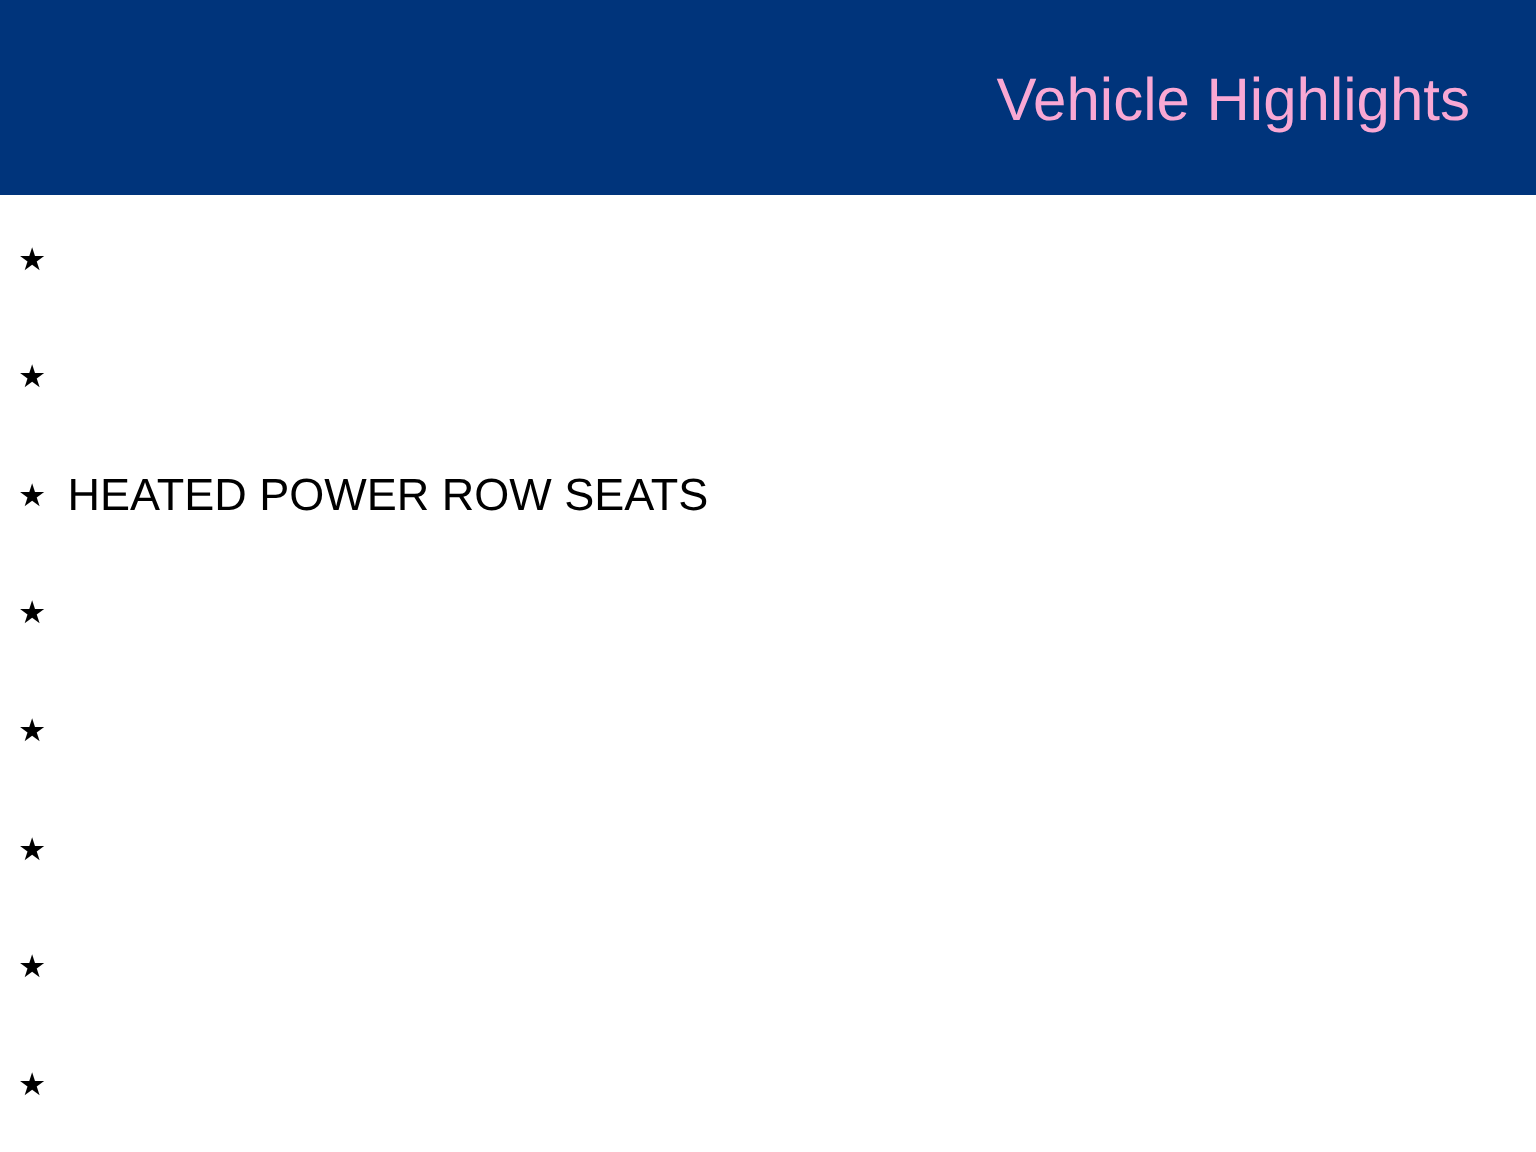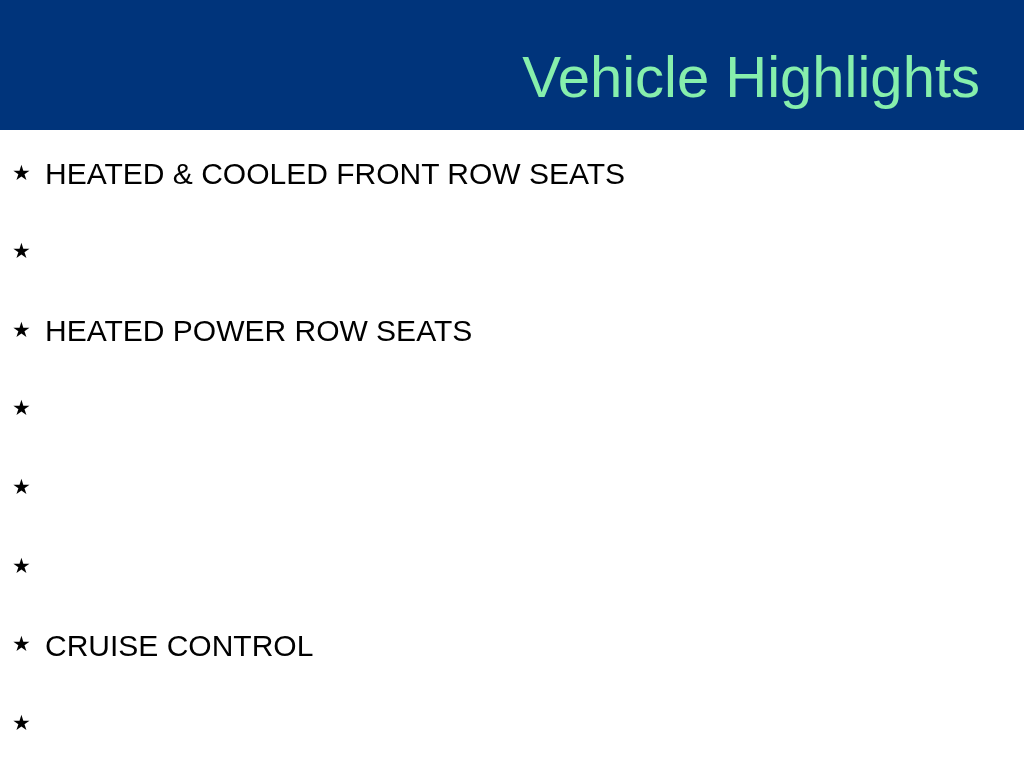--- a/index.html
+++ b/index.html
@@ -28,31 +28,31 @@
     width: 1024px;
     height: 130px;
     background: #00347b;
     display: flex;
     align-items: center;
     justify-content: flex-end;
     box-sizing: border-box;
     padding-right: 44px;
   }
   .header-title {
-    color: #86efac;
+    color: #f9a8d4;
     font-family: "Liberation Sans", sans-serif;
-    font-size: 58px;
+    font-size: 40px;
     font-weight: 400;
     line-height: 1;
     letter-spacing: 0px;
     white-space: nowrap;
     margin: 0;
     padding: 0;
     position: relative;
-    top: 12px;
+    top: 2px;
   }
   .highlights-list {
     position: absolute;
     left: 0;
     top: 130px;
     width: 1024px;
     margin: 0;
     padding: 0;
     list-style: none;
   }
@@ -93,40 +93,38 @@
 
 <div class="slide">
 
   <div class="header-band">
     <h1 class="header-title">Vehicle Highlights</h1>
   </div>
 
   <ul class="highlights-list">
       <li class="highlight-item" style="top: 27px;">
         <span class="bullet-star">★</span>
-        <span class="highlight-text">HEATED &amp; COOLED FRONT ROW SEATS</span>
       </li>
       <li class="highlight-item" style="top: 105.6px;">
         <span class="bullet-star">★</span>
       </li>
       <li class="highlight-item" style="top: 184.2px;">
         <span class="bullet-star">★</span>
         <span class="highlight-text">HEATED POWER ROW SEATS</span>
       </li>
       <li class="highlight-item" style="top: 262.8px;">
         <span class="bullet-star">★</span>
       </li>
       <li class="highlight-item" style="top: 341.4px;">
         <span class="bullet-star">★</span>
       </li>
       <li class="highlight-item" style="top: 420px;">
         <span class="bullet-star">★</span>
       </li>
       <li class="highlight-item" style="top: 498.6px;">
         <span class="bullet-star">★</span>
-        <span class="highlight-text">CRUISE CONTROL</span>
       </li>
       <li class="highlight-item" style="top: 577.2px;">
         <span class="bullet-star">★</span>
       </li>
     </ul>
 
 </div>
 
 </body></html>

